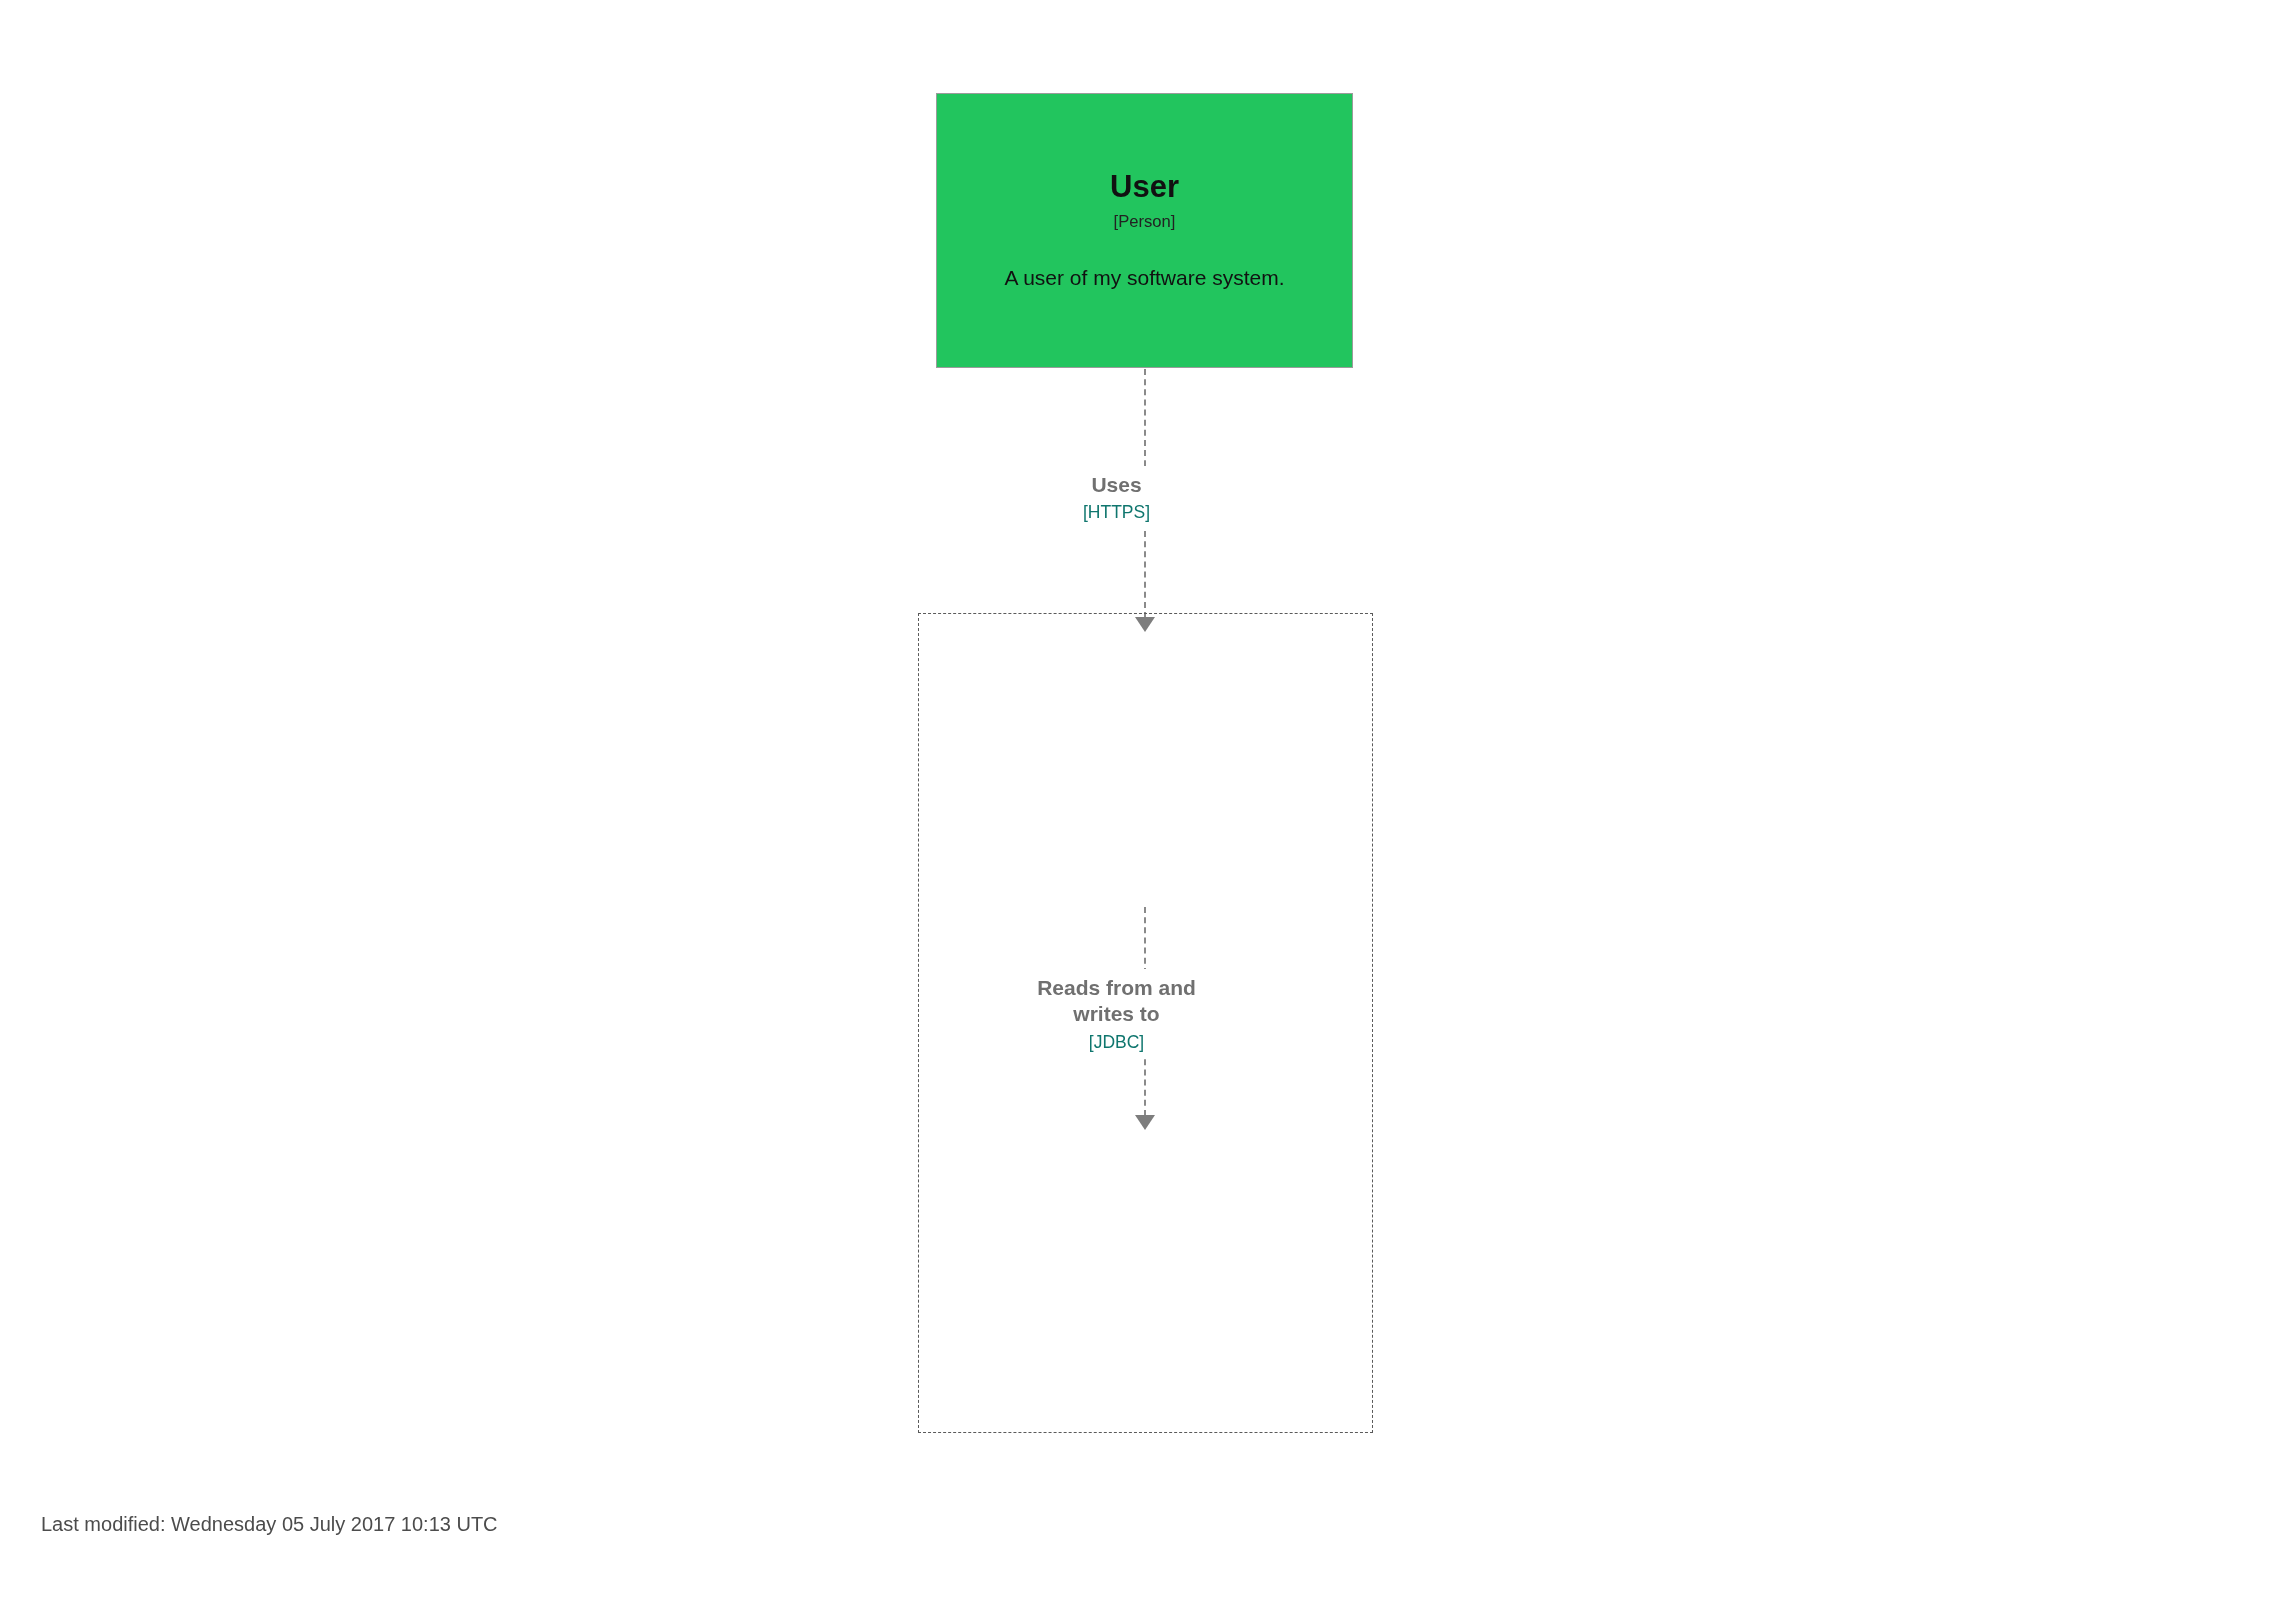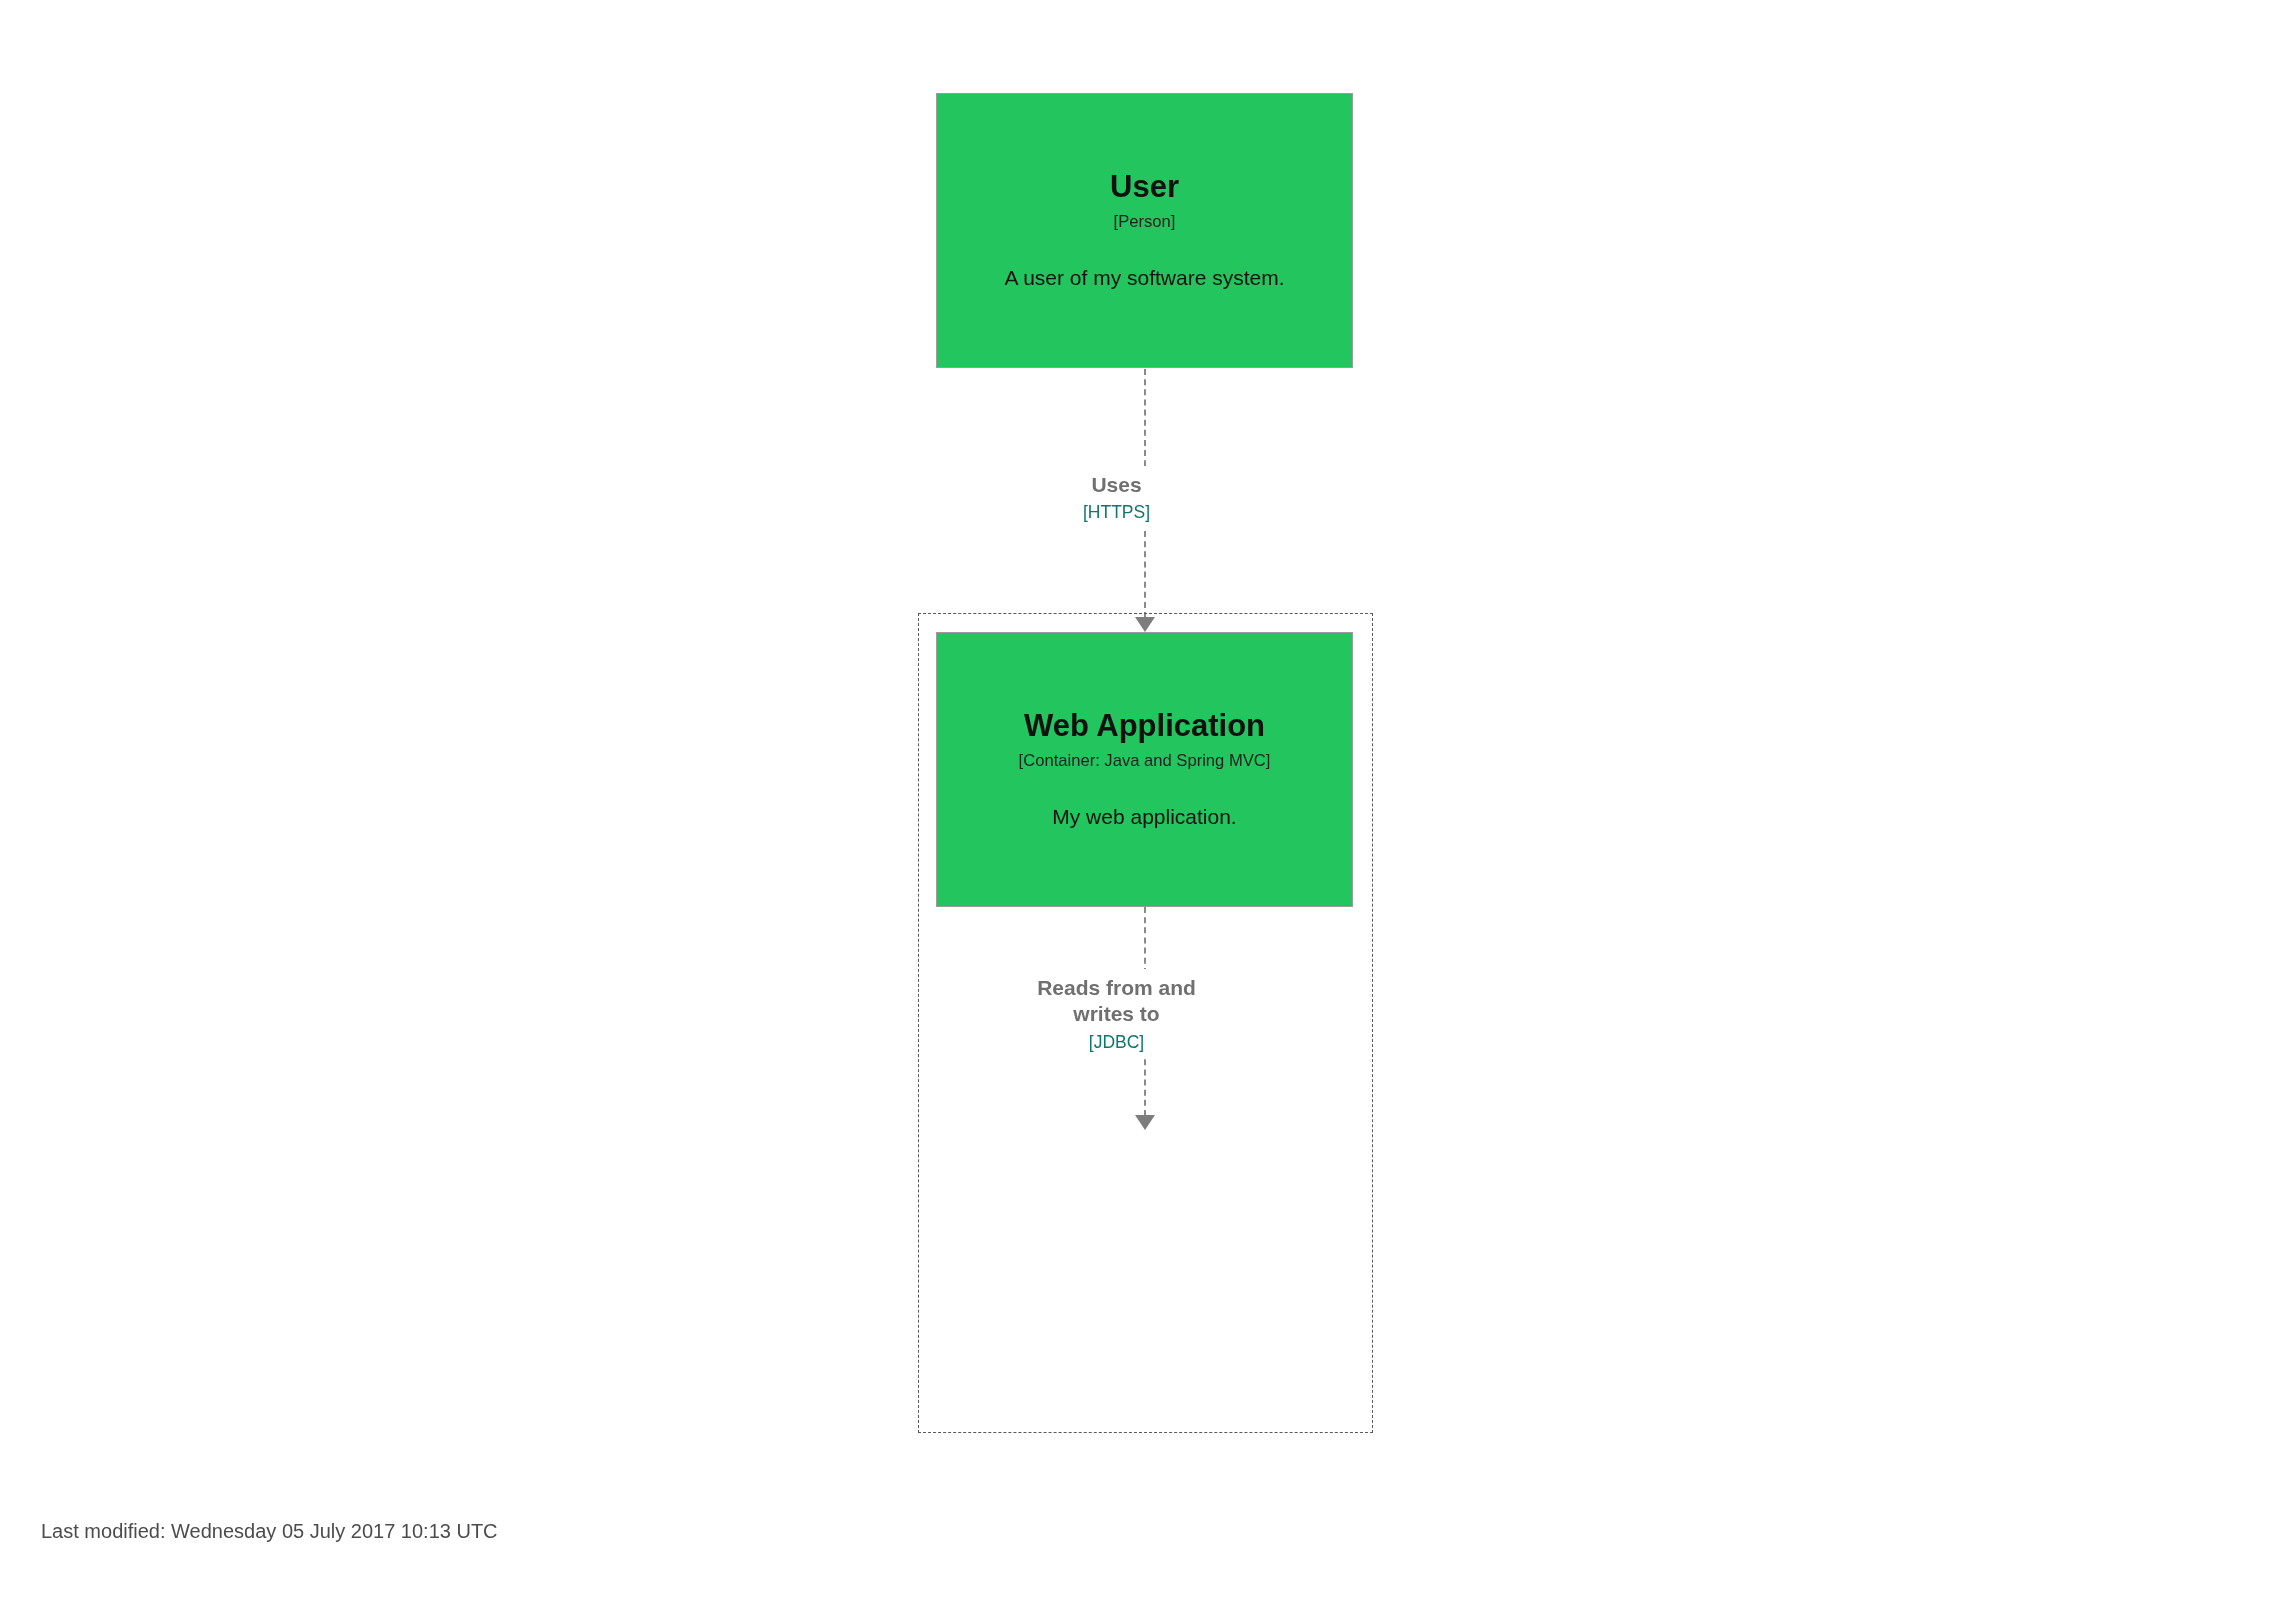--- a/index.html
+++ b/index.html
@@ -119,21 +119,21 @@
   }
   .footer-sub {
     font-size: 20px;
     color: #4c4c4c;
     margin-top: 9.2px;
     line-height: 1.25;
   }
   .footer-modified {
     font-size: 20px;
     color: #4c4c4c;
-    margin-top: 22px;
+    margin-top: 15px;
     line-height: 1.25;
   }
 </style>
 </head>
 <body>
 
 <div class="page">
 
   <div class="node" id="user-node">
     <div class="node-title">User</div>
@@ -143,25 +143,20 @@
 
   <div class="rel-line" id="rel-line-1"></div>
   <div class="arrowhead" id="arrowhead-1"></div>
   <div class="rel-label-group" id="rel-label-1">
     <div class="rel-label">Uses</div>
     <div class="rel-tech">[HTTPS]</div>
   </div>
 
   <div class="boundary"></div>
 
-  <div class="node" id="web-app-node">
-    <div class="node-title">Web Application</div>
-    <div class="node-meta">[Container: Java and Spring MVC]</div>
-    <div class="node-desc">My web application.</div>
-  </div>
 
   <div class="rel-line" id="rel-line-2"></div>
   <div class="arrowhead" id="arrowhead-2"></div>
   <div class="rel-label-group" id="rel-label-2">
     <div class="rel-label">Reads from and</div>
     <div class="rel-label">writes to</div>
     <div class="rel-tech">[JDBC]</div>
   </div>
 
 

